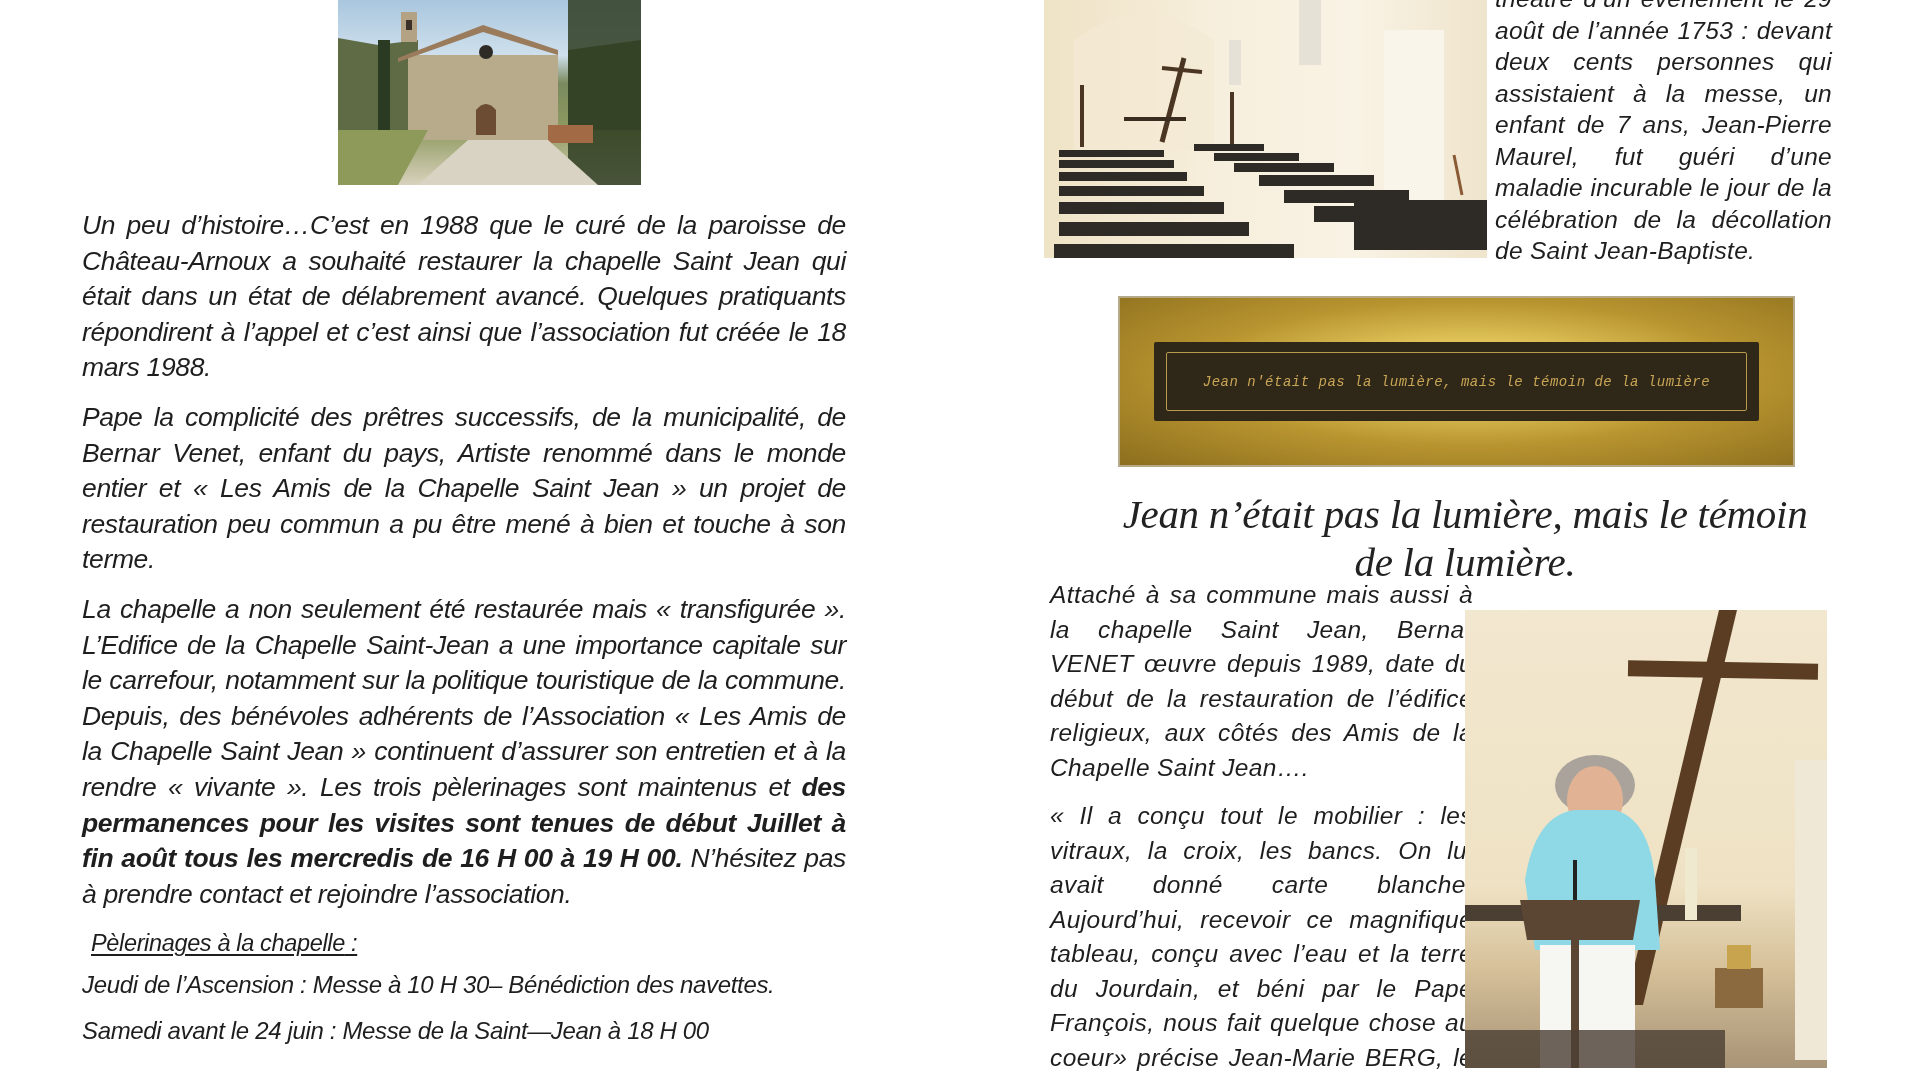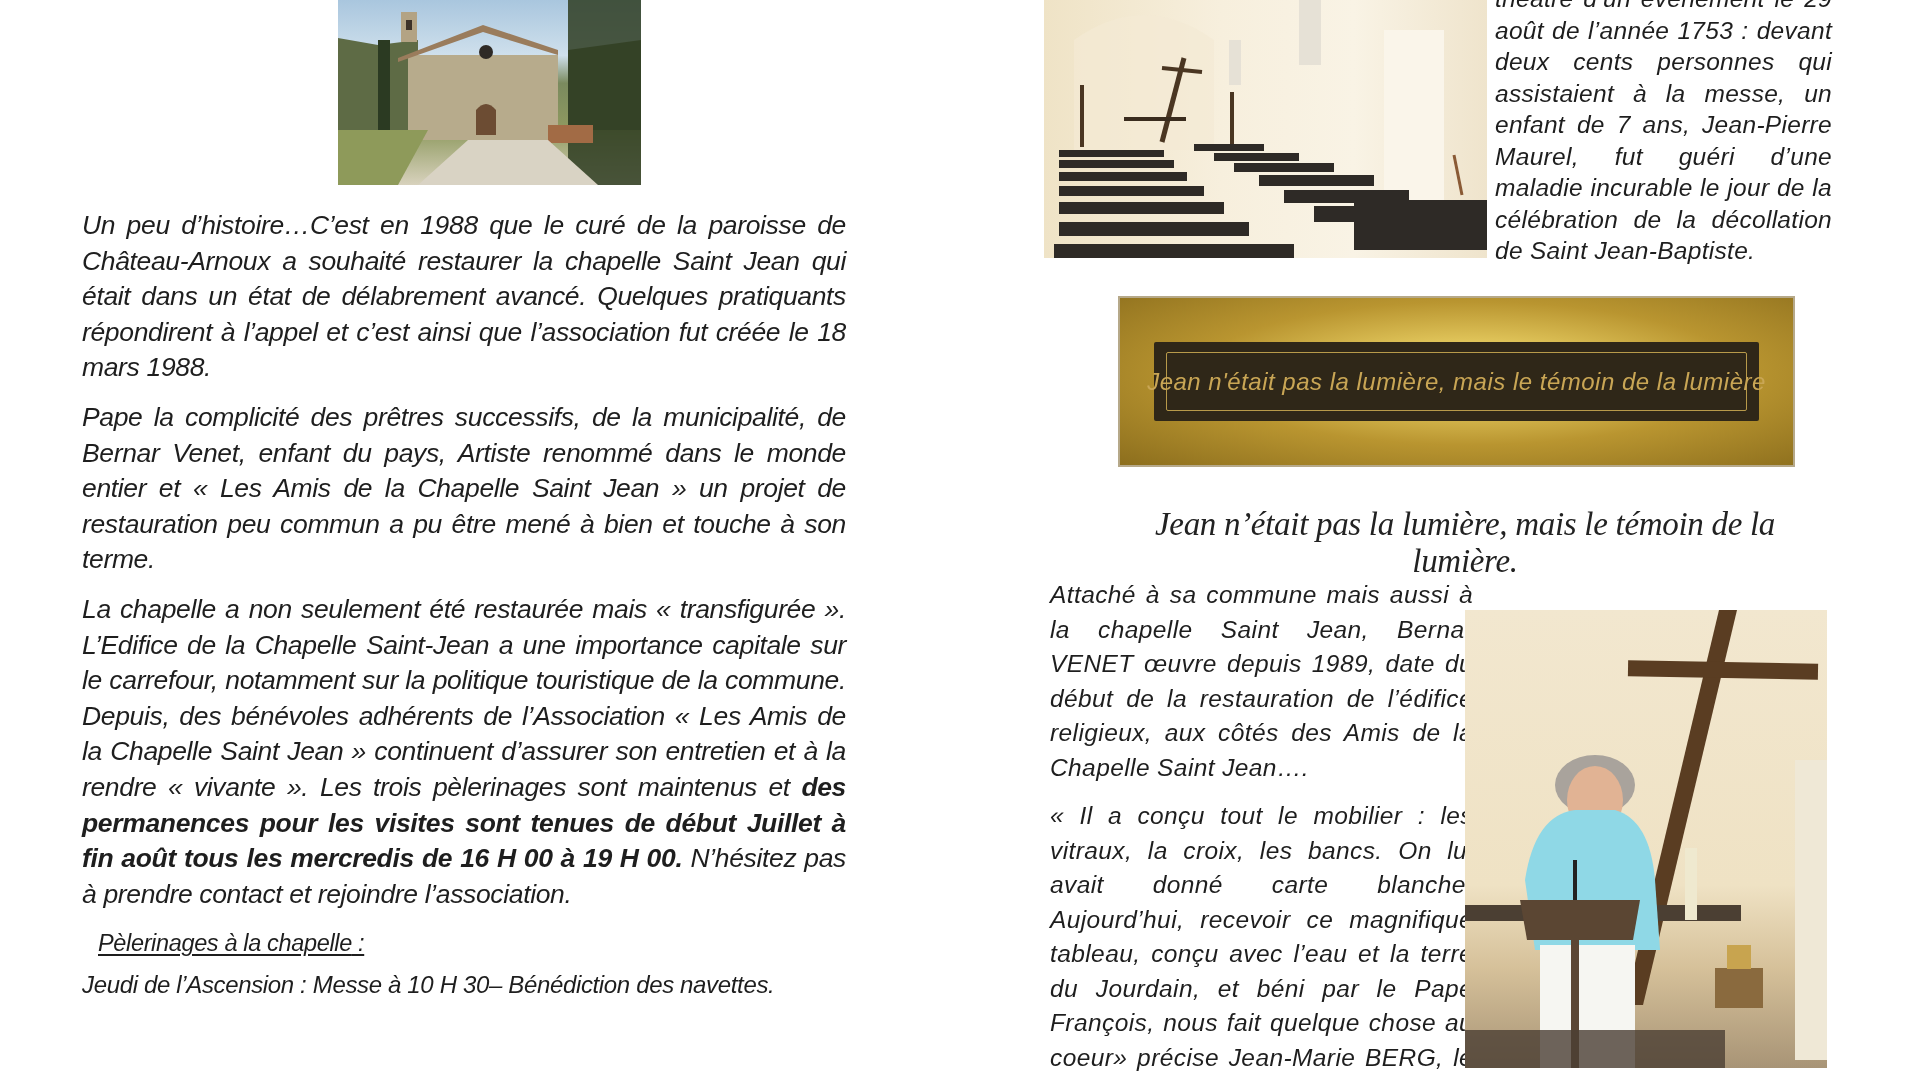--- a/index.html
+++ b/index.html
@@ -13,21 +13,21 @@
 
   
   .left-col {
     left: 82px; top: 208px; width: 764px;
     font-size: 26.5px; line-height: 35.6px; font-style: italic;
     letter-spacing: -0.35px;
   }
   .left-col p { margin: 0 0 14px 0; text-align: justify; text-align-last: left; }
   .bold { font-weight: bold; }
   .heading-ul {
-    margin: 16px 0 12px 16px; font-size: 23.5px; line-height: 30px;
+    margin: 16px 0 12px 9px; font-size: 23.5px; line-height: 30px;
     text-decoration: underline; text-underline-offset: 3px;
   }
   .heading-ul .colon { text-decoration: none; }
   .event { font-size: 24px; line-height: 30px; margin: 0 0 16px 0; }
 
   
   .right-top {
     left: 1495px; top: -17px; width: 337px;
     font-size: 24.5px; line-height: 31.5px; font-style: italic;
     text-align: justify; text-align-last: left;
@@ -58,27 +58,27 @@
   .plaque-inner {
     position: absolute; left: 34px; top: 44px; right: 34px; bottom: 44px;
     background: #2f2718; border-radius: 2px;
   }
   .plaque-frame {
     position: absolute; left: 12px; right: 12px; top: 10px; bottom: 10px;
     border: 1.5px solid #b89a4a; border-radius: 2px;
     display: flex; align-items: center; justify-content: center;
   }
   .plaque-text {
-    color: #c9a655; font-style: italic; font-family: Liberation Sans, sans-serif;
-    font-size: 24px; letter-spacing: 0.5px; white-space: nowrap;
+    color: #c9a655; font-style: italic; font-family: Liberation Mono, monospace;
+    font-size: 14px; letter-spacing: 0.5px; white-space: nowrap;
   }
   .caption {
     left: 1110px; top: 490px; width: 710px; text-align: center;
     font-family: "Liberation Serif", "DejaVu Serif", serif;
-    font-style: italic; font-size: 33px; letter-spacing: -0.3px; color: #222; margin-top: 16px;
+    font-style: italic; font-size: 41px; letter-spacing: -0.3px; color: #222;
   }
   .photo-portrait {
     left: 1465px; top: 610px; width: 362px; height: 458px;
     background: linear-gradient(180deg, #f2e7cf 0%, #efe2c4 60%, #d6c19a 78%, #a89476 100%);
   }
 </style>
 </head>
 <body>
 
 <div class="abs photo photo-chapel">
@@ -98,20 +98,21 @@
     <polygon points="0,130 90,130 60,185 0,185" fill="#8e9a5a"></polygon>
   </svg>
 </div>
 
 <div class="abs left-col">
   <p>Un peu d’histoire…C’est en 1988 que le curé de la paroisse de Château-Arnoux a souhaité restaurer la chapelle Saint Jean qui était dans un état de délabrement avancé. Quelques pratiquants répondirent à l’appel et c’est ainsi que l’association fut créée le 18 mars 1988.</p>
   <p>Pape la complicité des prêtres successifs, de la municipalité, de Bernar Venet, enfant du pays, Artiste renommé dans le monde entier et « Les Amis de la Chapelle Saint Jean » un projet de restauration peu commun a pu être mené à bien et touche à son terme.</p>
   <p><span>La chapelle a non seulement été restaurée mais « transfigurée ». L’Edifice de la Chapelle Saint-Jean a une importance capitale sur le carrefour, notamment sur la politique touristique de la commune. Depuis, des bénévoles adhérents de l’Association « Les Amis de la Chapelle Saint Jean » continuent d’assurer son entretien et à la rendre « vivante ». Les trois pèlerinages sont maintenus et </span><span class="bold">des permanences pour les visites sont tenues de début Juillet à fin août tous les mercredis de 16 H 00 à 19 H 00.</span><span> N’hésitez pas à prendre contact et rejoindre l’association.</span></p>
   <div class="heading-ul"><span>Pèlerinages à la chapelle</span><span class="colon"> :</span></div>
   <div class="event">Jeudi de l’Ascension : Messe à 10 H 30– Bénédiction des navettes.</div>
+  <div class="event">Samedi avant le 24 juin : Messe de la Saint—Jean à 18 H 00</div>
 </div>
 
 <div class="abs photo photo-interior">
   <svg width="443" height="258" viewBox="0 0 443 258">
     <path d="M30 258 L30 40 Q100 -10 170 40 L170 150 L30 150 Z" fill="#f4ead4" opacity="0.7"></path>
     <rect x="255" y="0" width="22" height="65" fill="#e6e1d6"></rect>
     <rect x="185" y="40" width="12" height="45" fill="#e6e1d6"></rect>
     <rect x="340" y="30" width="60" height="170" fill="#faf5ea"></rect>
     <line x1="118" y1="142" x2="140" y2="58" stroke="#4a3622" stroke-width="5"></line>
     <line x1="118" y1="68" x2="158" y2="72" stroke="#4a3622" stroke-width="4"></line>

